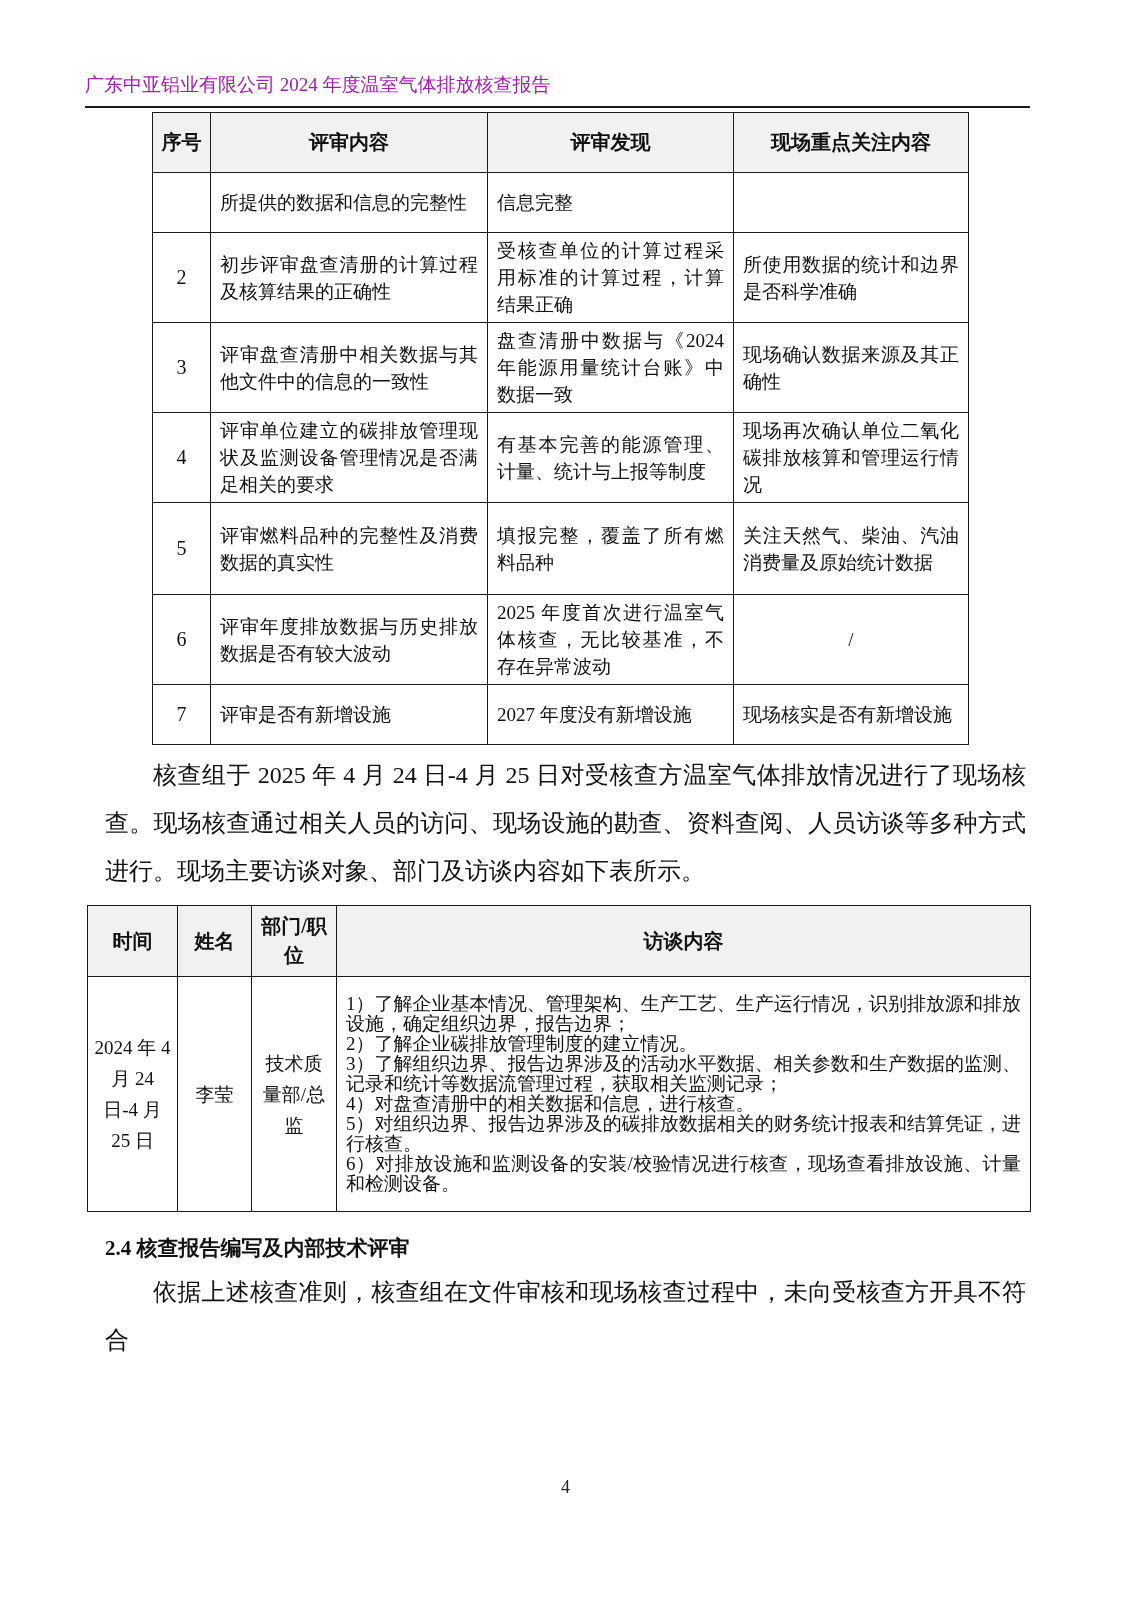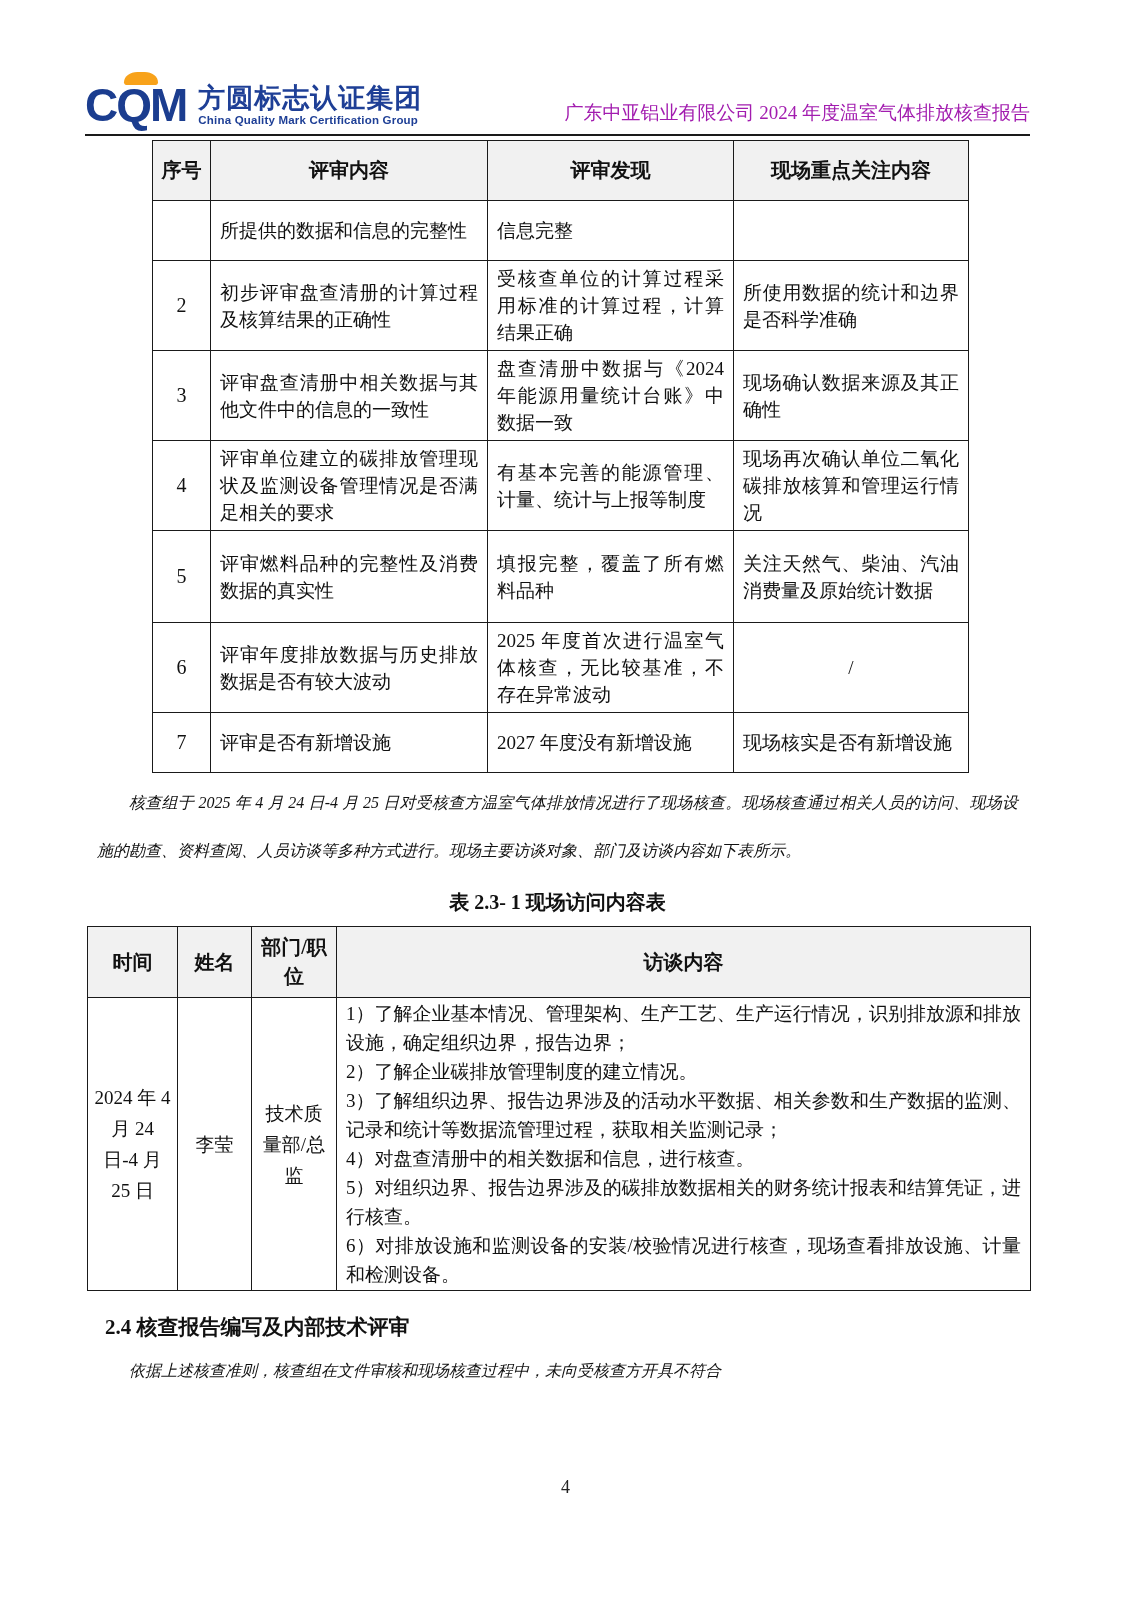--- a/index.html
+++ b/index.html
@@ -63,65 +63,55 @@
   .review-table tr.r2 { height: 86px; }
   .review-table tr.r3 { height: 86px; }
   .review-table tr.r4 { height: 87px; }
   .review-table tr.r5 { height: 92px; }
   .review-table tr.r6 { height: 87px; }
   .review-table tr.r7 { height: 60px; }
 
   
   .section-heading { font-weight: 700; font-size: 21px; margin: 22px 0 0 20px; }
   .para {
-    font-size: 16px; line-height: 48px; text-align: justify;
-    margin: 6px 0 0 12px; width: 921px; text-indent: 2em; font-style: italic;
+    font-size: 24px; line-height: 48px; text-align: justify;
+    margin: 6px 0 0 20px; width: 921px; text-indent: 2em;
   }
 
   
   .table-caption { text-align: center; font-weight: 700; font-size: 20px; margin-top: 14px; }
   .visit-table { margin: 10px 0 0 2px; width: 943px; table-layout: fixed; }
   .visit-table th {
     background: #f1f1f1; font-weight: 700; font-size: 20px; text-align: center;
     vertical-align: middle; padding: 6px 4px; line-height: 29px; height: 66px;
   }
   .visit-table col.c-time { width: 90px; }
   .visit-table col.c-name { width: 74px; }
   .visit-table col.c-dept { width: 85px; }
   .visit-table col.c-talk { width: 694px; }
   .visit-table td {
     font-size: 19px; vertical-align: middle; padding: 6px 8px; line-height: 31px;
   }
   .visit-table td.small-col { text-align: center; padding: 6px 6px; }
-  .visit-table td.talk { line-height: 29px; padding: 1px 9px; text-align: justify; }
+  .visit-table td.talk { line-height: 20px; padding: 17px 9px; text-align: justify; }
   .talk-line { text-align: justify; }
 
   
   .page-number {
     position: absolute; bottom: 102px; left: 0; width: 100%;
     text-align: center; font-size: 18px; color: #222;
   }
 </style>
 </head>
 <body>
 
 <div class="page">
   <div class="content">
 
     <div class="header">
-      <div class="logo">
-        <div class="logo-mark">
-          <div class="logo-crown"></div>
-          <span class="logo-cqm">CQM</span>
-        </div>
-        <div class="logo-text">
-          <span class="logo-cn">方圆标志认证集团</span>
-          <span class="logo-en">China Quality Mark Certification Group</span>
-        </div>
-      </div>
       <div class="doc-title">广东中亚铝业有限公司 2024 年度温室气体排放核查报告</div>
     </div>
 
     <table class="review-table">
       <colgroup>
           <col class="c-no">
           <col class="c-content">
           <col class="c-finding">
           <col class="c-focus">
         </colgroup>
@@ -172,21 +162,20 @@
         <td class="no">7</td>
         <td>评审是否有新增设施</td>
         <td>2027 年度没有新增设施</td>
         <td>现场核实是否有新增设施</td>
       </tr>
     </tbody>
       </table>
 
     <div class="para">核查组于 2025 年 4 月 24 日-4 月 25 日对受核查方温室气体排放情况进行了现场核查。现场核查通过相关人员的访问、现场设施的勘查、资料查阅、人员访谈等多种方式进行。现场主要访谈对象、部门及访谈内容如下表所示。</div>
 
-    <div class="table-caption">表 2.3- 1 现场访问内容表</div>
 
     <table class="visit-table">
       <colgroup>
           <col class="c-time">
           <col class="c-name">
           <col class="c-dept">
           <col class="c-talk">
         </colgroup>
       <tbody>
           <tr>

